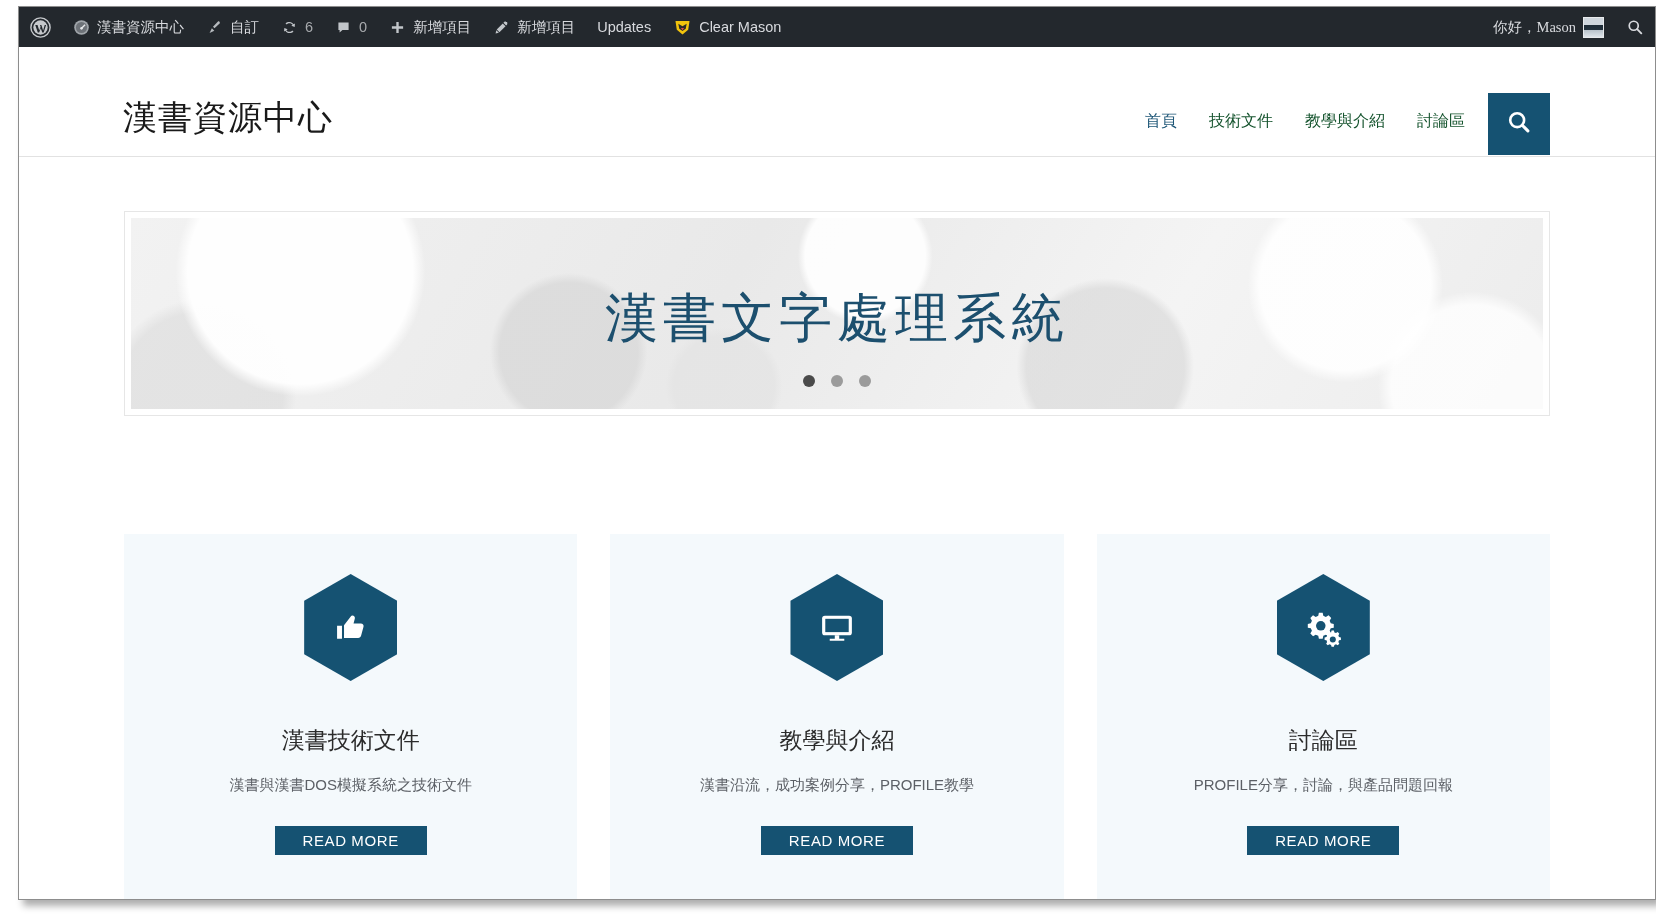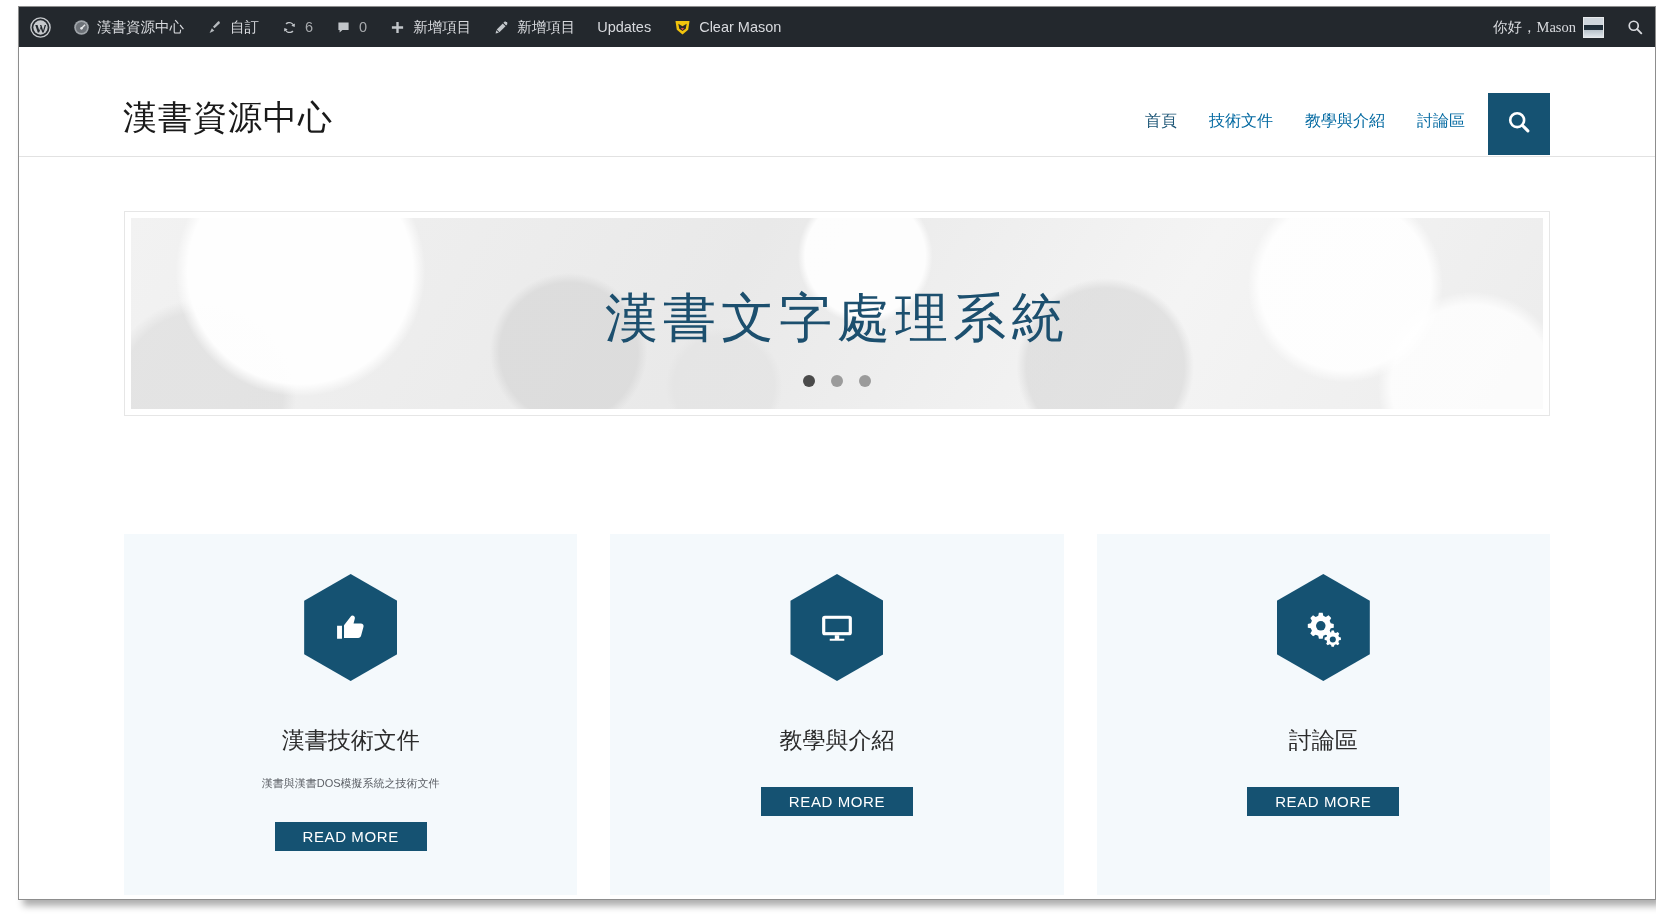--- a/index.html
+++ b/index.html
@@ -82,21 +82,21 @@
     cursor: pointer;
   }
   #main-nav {
     position: absolute;
     right: 190px;
     top: 64px;
     display: flex;
     gap: 32px;
     font-size: 16px;
   }
-  .nav-item { color: #0369a1; cursor: pointer; }
+  .nav-item { color: #14532d; cursor: pointer; }
   .nav-item.active { color: #1c5576; }
   #search-toggle {
     position: absolute;
     right: 105px;
     top: 46px;
     width: 62px;
     height: 62px;
     background: #155272;
     display: flex;
     align-items: center;
@@ -179,21 +179,21 @@
   }
   .hex svg { display: block; }
   .card-title {
     margin-top: 44px;
     font-size: 23px;
     color: #2b2b2b;
     font-weight: normal;
   }
   .card-desc {
     margin-top: 20px;
-    font-size: 11px;
+    font-size: 15px;
     color: #5c6066;
   }
   .card-btn {
     display: inline-block;
     margin-top: 31px;
     background: #155272;
     color: #ffffff;
     font-size: 15px;
     letter-spacing: 0.6px;
     padding: 6px 28px;
@@ -362,33 +362,35 @@
       <div class="hex">
         <span>
           <svg width="38" height="38" viewBox="0 0 24 24">
             <rect x="2.6" y="4.2" width="18.8" height="12.4" rx="1.8" fill="#ffffff"></rect>
             <rect x="4.6" y="6.2" width="14.8" height="8.4" fill="#155272"></rect>
             <path d="M10.6 16.6h2.8v2.2h3.2v1.3H7.4v-1.3h3.2z" fill="#ffffff"></path>
           </svg>
         </span>
       </div>
       <h3 class="card-title">教學與介紹</h3>
+      <p class="card-desc">漢書沿流，成功案例分享，PROFILE教學</p>
       <button class="card-btn">READ MORE</button>
     </div>
 
     <div class="card">
       <div class="hex">
         <span>
           <svg width="38" height="38" viewBox="0 0 24 24">
             <path d="M9.4 2.4h2.4l.4 1.9 1.6.7 1.7-1 1.7 1.7-1 1.7.7 1.6 1.9.4v2.4l-1.9.4-.7 1.6 1 1.7-1.7 1.7-1.7-1-1.6.7-.4 1.9H9.4L9 16.9l-1.6-.7-1.7 1-1.7-1.7 1-1.7-.7-1.6-1.9-.4V9.4l1.9-.4.7-1.6-1-1.7 1.7-1.7 1.7 1 1.6-.7z" fill="#ffffff"></path>
             <circle cx="10.6" cy="10.6" r="3" fill="#155272"></circle>
             <path d="M17.4 13.6h1.5l.3 1.2 1 .4 1.1-.6 1 1-.6 1.1.4 1 1.2.3v1.5l-1.2.3-.4 1 .6 1.1-1 1-1.1-.6-1 .4-.3 1.2h-1.5l-.3-1.2-1-.4-1.1.6-1-1 .6-1.1-.4-1-1.2-.3v-1.5l1.2-.3.4-1-.6-1.1 1-1 1.1.6 1-.4z" fill="#ffffff"></path>
             <circle cx="18.2" cy="19.3" r="1.9" fill="#155272"></circle>
           </svg>
         </span>
       </div>
       <h3 class="card-title">討論區</h3>
+      <p class="card-desc">PROFILE分享，討論，與產品問題回報</p>
       <button class="card-btn">READ MORE</button>
     </div>
 
   </div>
 
 </div>
 
 </body></html>

